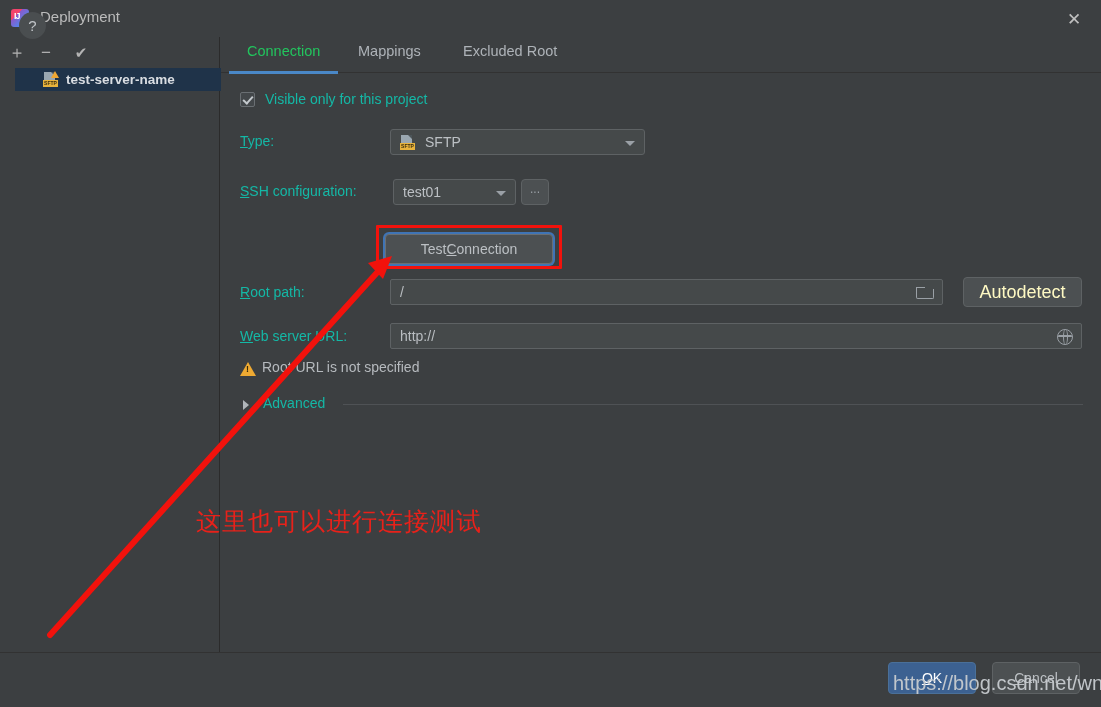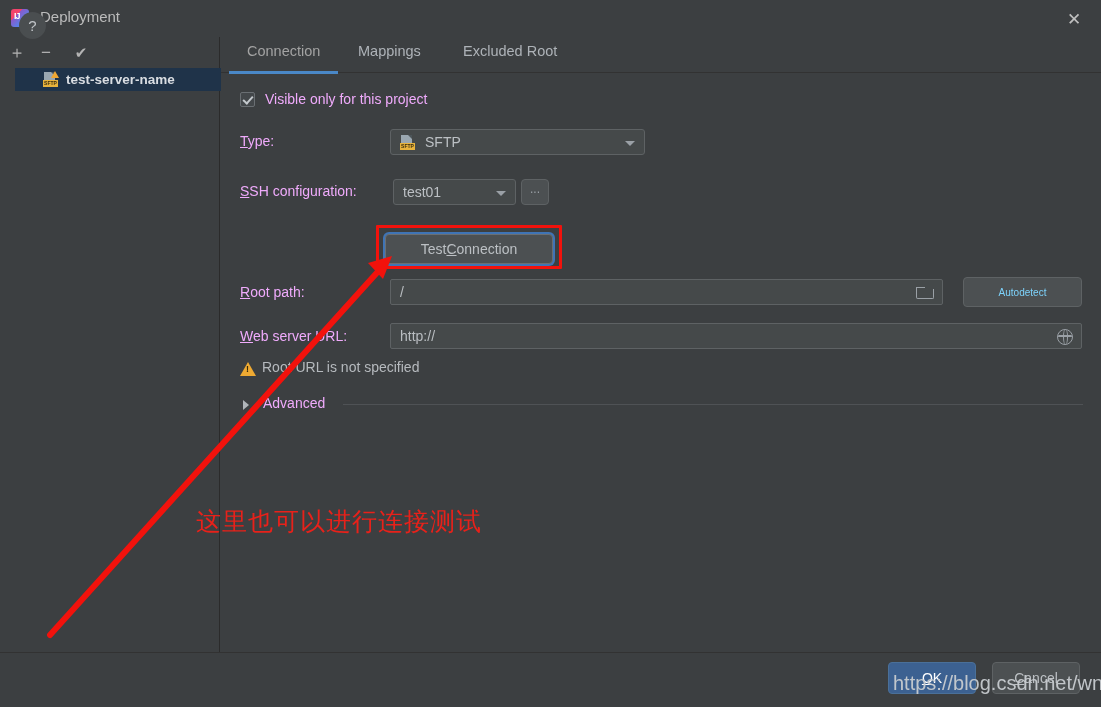--- a/index.html
+++ b/index.html
@@ -110,35 +110,35 @@
   }
   .tabs {
     position: absolute; left: 0; top: 0; width: 880px; height: 36px;
     border-bottom: 1px solid #323232;
   }
   .tab {
     position: absolute; top: 6px; height: 30px;
     font-size: 14.5px; color: #aeb3b8;
     cursor: pointer; padding: 0 4px;
   }
-  .tab.active { color: #a3a3a3; }
+  .tab.active { color: #22c55e; }
   .tab.active::after {
     content: ""; position: absolute; left: -14px; right: -14px; bottom: -1px;
     height: 3px; background: #4a88c7;
   }
   .tab-0 { left: 22px; }
   .tab-1 { left: 133px; }
   .tab-2 { left: 238px; }
 
   .form { position: absolute; left: 0; top: 37px; width: 880px; }
 
   .row { position: absolute; left: 0; width: 880px; }
   .lbl {
     position: absolute;
-    font-size: 14px; color: #f0abfc;
+    font-size: 14px; color: #14b8a6;
     white-space: nowrap;
   }
   .lbl u { text-decoration: underline; }
 
   
   .cb-row { top: 17px; }
   .cbox {
     position: absolute; left: 19px; top: 1px;
     width: 15px; height: 15px;
     background: #43474a; border: 1px solid #6a6f73; border-radius: 2px;
@@ -174,21 +174,21 @@
     height: 26px;
     display: flex; align-items: center;
     cursor: text;
   }
   .textfield .val { font-size: 14px; color: #b9bdc1; padding-left: 9px; }
 
   .btn {
     position: absolute;
     background: #4c5052; border: 1px solid #5e6264; border-radius: 4px;
     display: flex; align-items: center; justify-content: center;
-    font-size: 10px; color: #7dd3fc; cursor: pointer;
+    font-size: 18px; color: #fef9c3; cursor: pointer;
   }
 
   
   .type-row { top: 55px; }
   .type-lbl { left: 19px; top: 4px; }
   .type-combo { left: 169px; top: 0px; width: 255px; }
   .type-combo .val { padding-left: 34px; }
   .type-combo .sftp-icon { position: absolute; left: 9px; top: 5px; }
 
   

